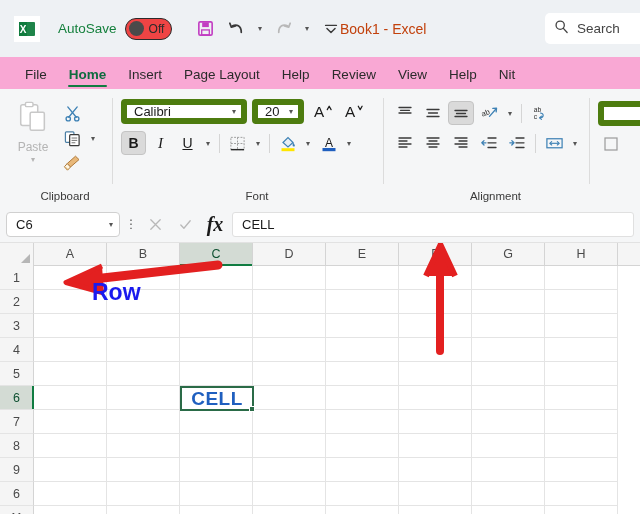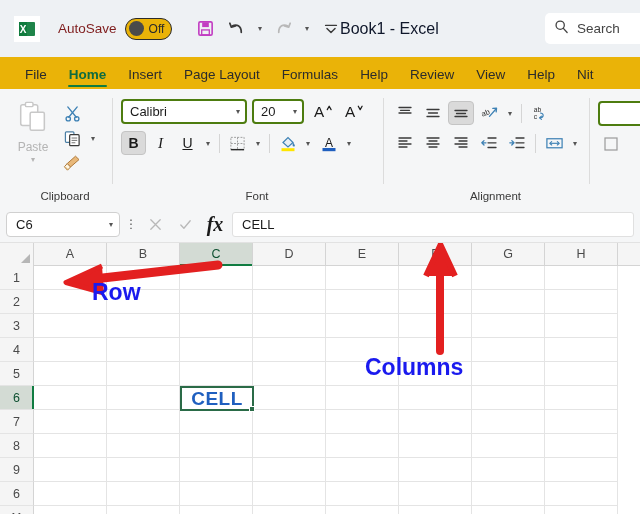--- a/index.html
+++ b/index.html
@@ -22,28 +22,28 @@
   }
   .excel-logo {
     width: 26px; height: 26px;
     background: #ffffff;
     display: flex; align-items: center; justify-content: center;
     margin-left: 4px; margin-right: 18px;
   }
   .excel-logo svg { display: block; }
 
   .autosave-label {
-    font-size: 13.5px; color: #7f1d1d;
+    font-size: 13.5px; color: #15803d;
     margin-right: 8px; white-space: nowrap;
   }
   .toggle {
     width: 47px; height: 22px;
     border: 1.6px solid #2b2b2b;
     border-radius: 11px;
-    background: #eab308;
+    background: #ef4444;
     display: flex; align-items: center;
     padding: 0 3px;
     margin-right: 20px;
   }
   .toggle .knob {
     width: 15px; height: 15px; border-radius: 50%;
     background: #4a4a4a;
   }
   .toggle .off {
     font-size: 12px; color: #2b2b2b; margin-left: 5px;
@@ -56,38 +56,38 @@
   }
   .qat-caret {
     width: 13px; height: 28px;
     display: flex; align-items: center; justify-content: center;
     font-size: 8px; color: #555;
   }
 
   .doc-title {
     position: absolute;
     left: 340px;
-    font-size: 16px; color: #0f172a;
+    font-size: 14px; color: #c2410c;
     white-space: nowrap;
   }
   .searchbox {
     position: absolute;
     left: 545px; top: 13px;
     width: 115px; height: 31px;
     background: #ffffff;
     border-radius: 5px;
     display: flex; align-items: center;
     padding-left: 9px; gap: 8px;
   }
   .searchbox .sph { font-size: 13.5px; color: #444; }
 
   
   .tabbar {
     height: 32px;
-    background: #eab308;
+    background: #f9a8d4;
     display: flex; align-items: flex-end;
     padding-left: 14px;
     gap: 0px;
   }
   .tab {
     font-size: 13.5px; color: #2b2b2b;
     padding: 0 11px 7px 11px;
     white-space: nowrap;
     position: relative;
   }
@@ -141,21 +141,21 @@
     display: flex; align-items: center; justify-content: center;
   }
   .caret { font-size: 8px; color: #555; width: 12px; text-align: center; }
 
   
   .font-group { width: 270px; }
   .font-rows { display: flex; flex-direction: column; gap: 7px; padding: 3px 0 0 8px; }
   .font-row1 { display: flex; align-items: center; gap: 5px; }
   .combo {
     height: 25px; background: #fff;
-    border: 2px solid #4d7c0f; border-radius: 4px;
+    border: 6px solid #4d7c0f; border-radius: 4px;
     display: flex; align-items: center;
     padding: 0 5px 0 7px;
     font-size: 13px; color: #1a1a1a;
   }
   .combo .cv { flex: 1; white-space: nowrap; overflow: hidden; }
   .combo .cc { font-size: 8px; color: #555; margin-left: 4px; }
   .combo-font { width: 126px; }
   .combo-size { width: 52px; }
   .grow-btn, .shrink-btn {
     width: 26px; height: 25px;
@@ -371,21 +371,20 @@
       </span>
       <span class="sph">Search</span>
     </div>
   </div>
 
   <div class="tabbar">
     <div class="tab">File</div>
     <div class="tab active">Home</div>
     <div class="tab">Insert</div>
     <div class="tab">Page Layout</div>
-    <div class="tab">Formulas</div>
     <div class="tab">Help</div>
     <div class="tab">Review</div>
     <div class="tab">View</div>
     <div class="tab">Help</div>
     <div class="tab">Nit</div>
   </div>
 
   <div class="ribbon">
 
     <div class="rgroup clipboard-group">
@@ -781,16 +780,15 @@
     <svg class="anno" style="left:40px; top:12px;" width="185" height="45" viewBox="0 0 185 45">
       <path d="M178 10 L36 26" stroke="#e32020" stroke-width="9" stroke-linecap="round"></path>
       <path d="M62 11 L26 27.5 L64 38" fill="#e32020" stroke="#e32020" stroke-width="5" stroke-linejoin="round"></path>
     </svg>
     <div class="anno-text" style="left:92px; top:36px;">Row</div>
 
     <svg class="anno" style="left:418px; top:-5px;" width="50" height="118" viewBox="0 0 50 118">
       <path d="M22 113 L22 22" stroke="#e32020" stroke-width="8" stroke-linecap="round"></path>
       <path d="M8 38 L22.5 7 L37 38" fill="#e32020" stroke="#e32020" stroke-width="6" stroke-linejoin="round"></path>
     </svg>
-    <div class="anno-text" style="left:365px; top:111px;">Columns</div>
   </div>
 
 </div>
 
 </body></html>

